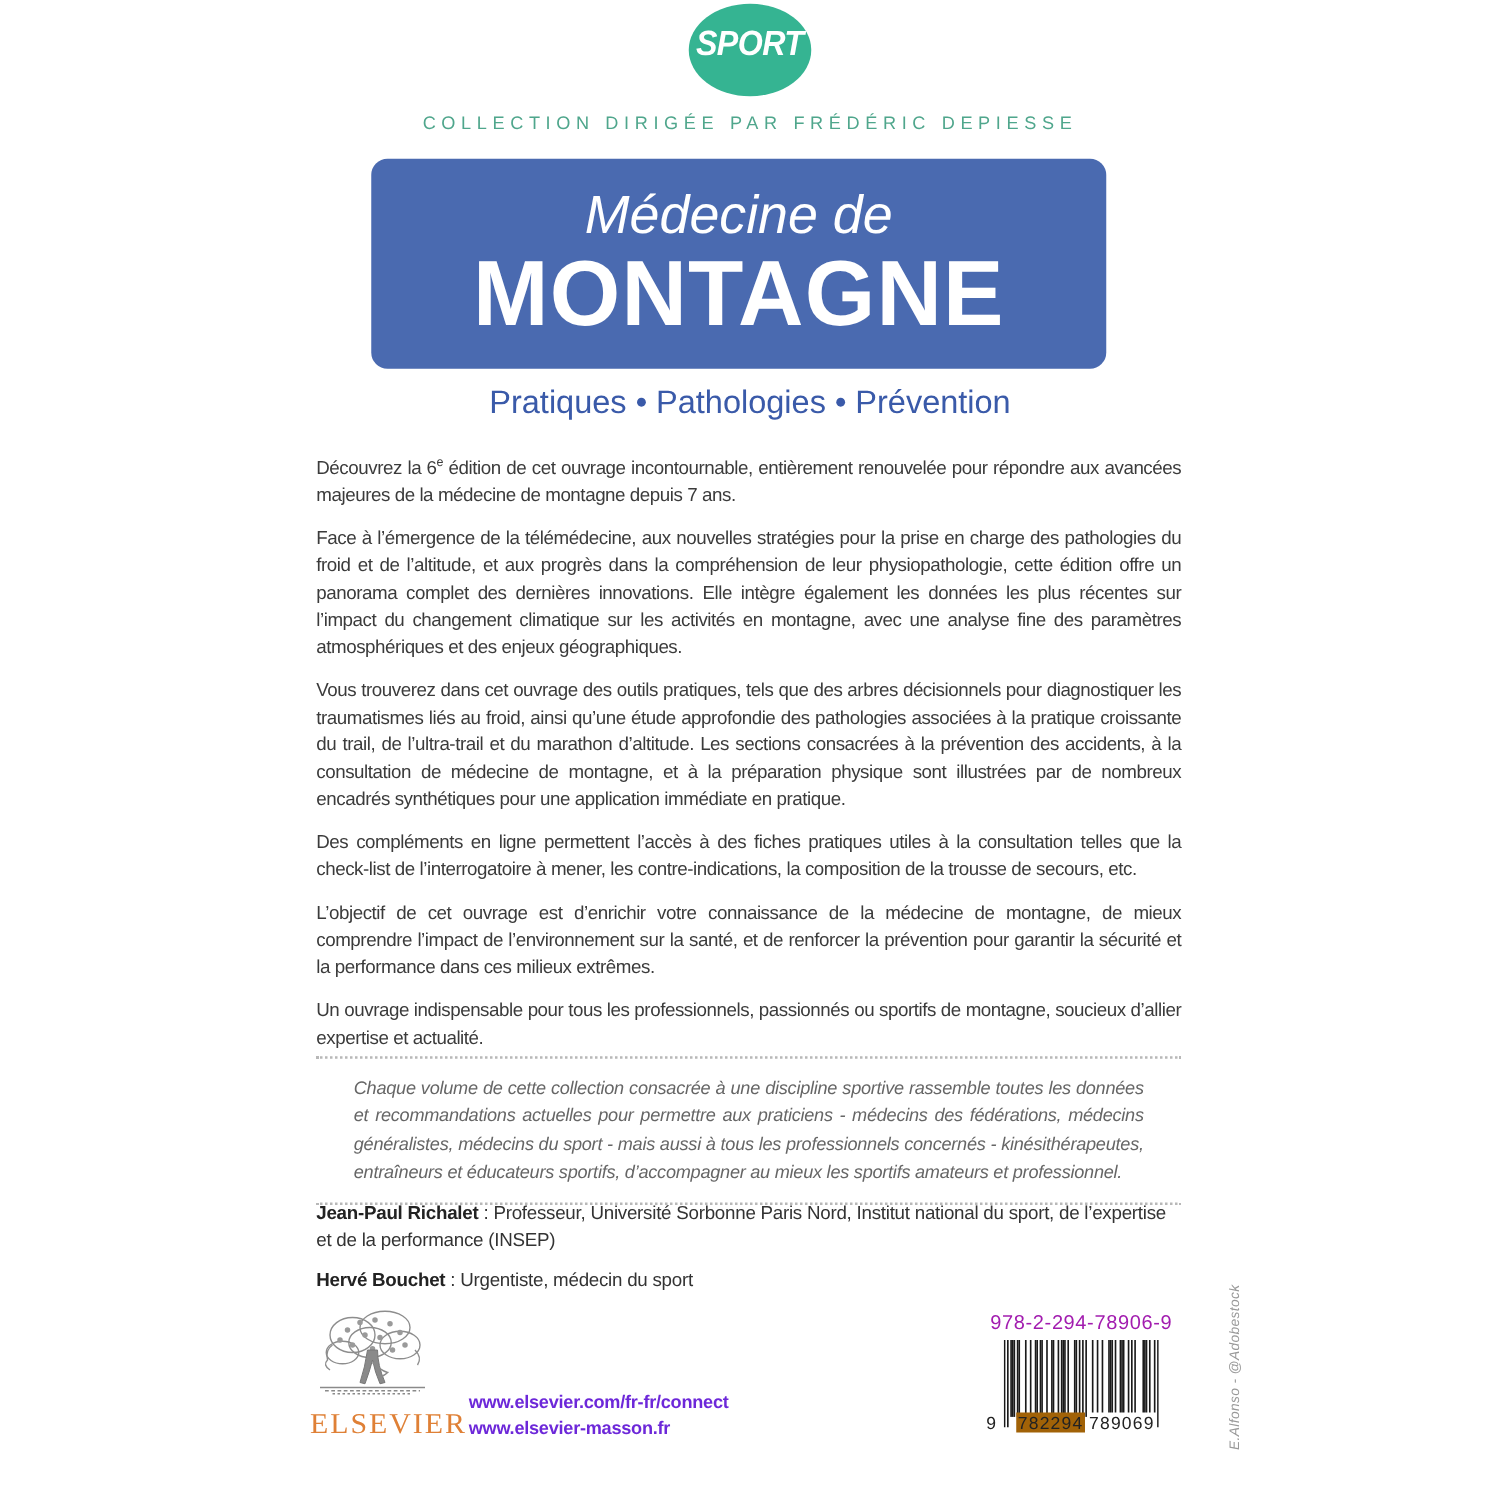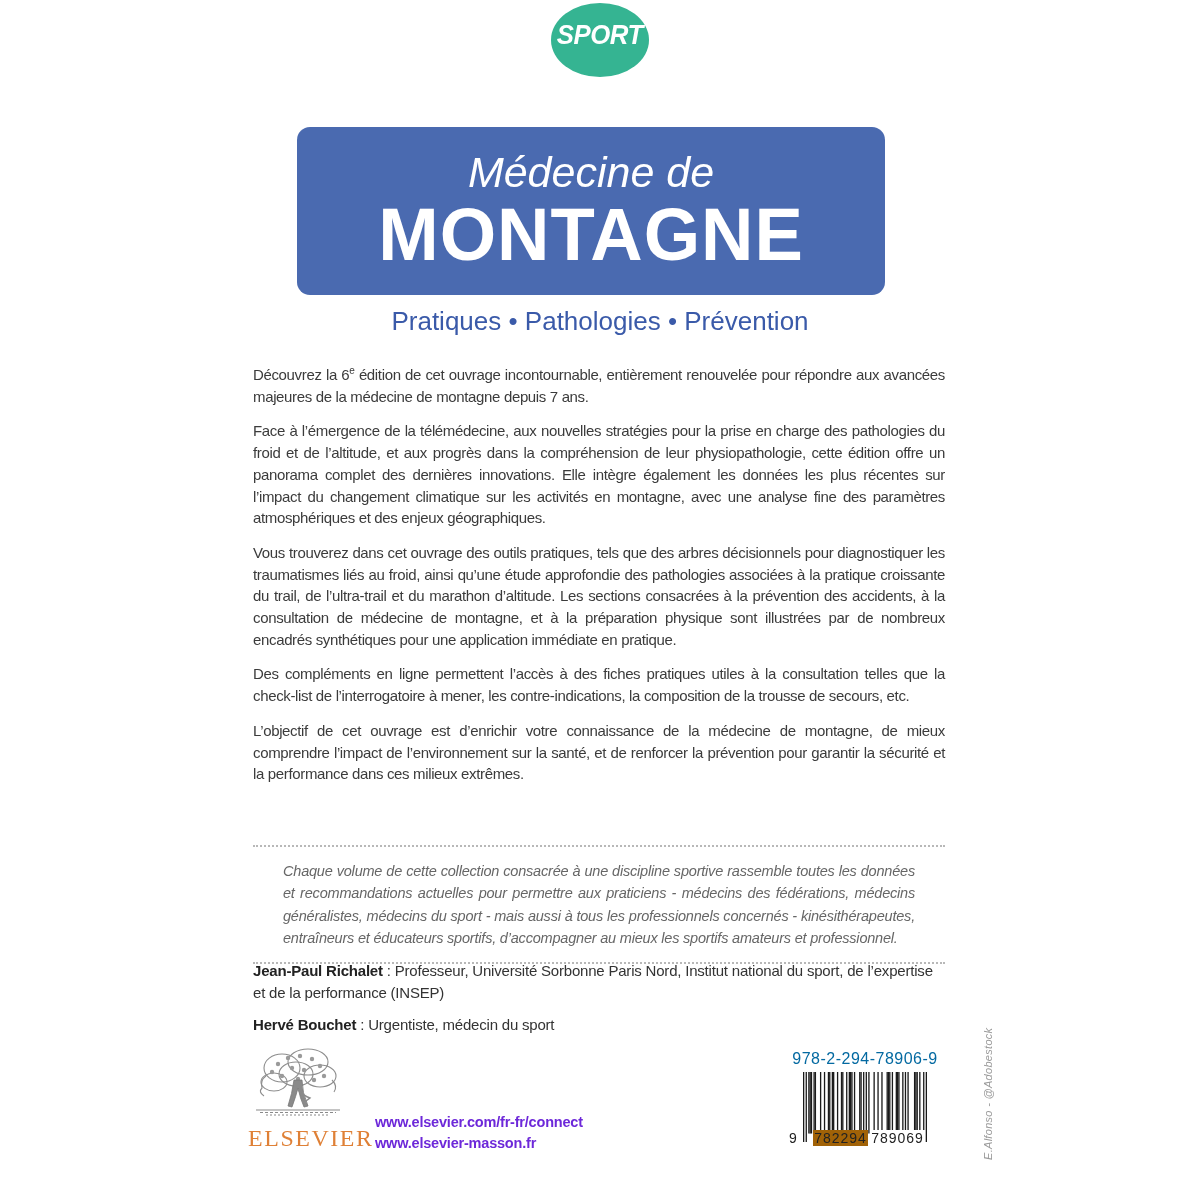--- a/index.html
+++ b/index.html
@@ -80,21 +80,21 @@
     margin-top:2px;transform:scaleX(1.04);
   }
   .site-urls{
     position:absolute;left:375px;top:1112px;
     color:#6d28d9;font-weight:700;font-size:14.5px;line-height:21px;
     letter-spacing:-0.2px;
   }
   .isbn-block{
     position:absolute;left:790px;top:1050px;width:150px;text-align:center;
   }
-  .isbn-text{color:#0369a1;font-size:16px;letter-spacing:0.5px;}
+  .isbn-text{color:#a21caf;font-size:16px;letter-spacing:0.5px;}
   .barcode-wrap{position:relative;width:124px;height:70px;margin:4px auto 0 auto;}
   .barcode-wrap svg{display:block;fill:#1a1a1a;}
   .barcode-digits{
     position:relative;width:150px;margin:-12px auto 0 auto;height:18px;
     font-size:14px;color:#222;letter-spacing:1px;
   }
   .bd-first{position:absolute;left:-1px;top:0;}
   .bd-left{position:absolute;left:23px;top:0;width:55px;text-align:center;background:#a16207;}
   .bd-right{position:absolute;left:80px;top:0;width:55px;text-align:center;background:#fff;}
   .photo-credit{
@@ -105,33 +105,35 @@
 </style>
 </head>
 <body>
 
 <div id="cover">
 
   <div class="badge">
     <span>SPORT</span>
   </div>
 
+  <div class="collection-line">COLLECTION DIRIGÉE PAR FRÉDÉRIC DEPIESSE</div>
 
   <div class="title-box">
     <div class="title-line1">Médecine de</div>
     <div class="title-line2">MONTAGNE</div>
   </div>
   <div class="subtitle">Pratiques • Pathologies • Prévention</div>
 
   <div class="body-text">
     <p><span>Découvrez la 6</span><sup>e</sup><span> édition de cet ouvrage incontournable, entièrement renouvelée pour répondre aux avancées majeures de la médecine de montagne depuis 7 ans.</span></p>
     <p>Face à l’émergence de la télémédecine, aux nouvelles stratégies pour la prise en charge des pathologies du froid et de l’altitude, et aux progrès dans la compréhension de leur physiopathologie, cette édition offre un panorama complet des dernières innovations. Elle intègre également les données les plus récentes sur l’impact du changement climatique sur les activités en montagne, avec une analyse fine des paramètres atmosphériques et des enjeux géographiques.</p>
     <p>Vous trouverez dans cet ouvrage des outils pratiques, tels que des arbres décisionnels pour diagnostiquer les traumatismes liés au froid, ainsi qu’une étude approfondie des pathologies associées à la pratique croissante du trail, de l’ultra-trail et du marathon d’altitude. Les sections consacrées à la prévention des accidents, à la consultation de médecine de montagne, et à la préparation physique sont illustrées par de nombreux encadrés synthétiques pour une application immédiate en pratique.</p>
     <p>Des compléments en ligne permettent l’accès à des fiches pratiques utiles à la consultation telles que la check-list de l’interrogatoire à mener, les contre-indications, la composition de la trousse de secours, etc.</p>
     <p>L’objectif de cet ouvrage est d’enrichir votre connaissance de la médecine de montagne, de mieux comprendre l’impact de l’environnement sur la santé, et de renforcer la prévention pour garantir la sécurité et la performance dans ces milieux extrêmes.</p>
+    <p>Un ouvrage indispensable pour tous les professionnels, passionnés ou sportifs de montagne, soucieux d’allier expertise et actualité.</p>
   </div>
 
   <div class="collection-note">Chaque volume de cette collection consacrée à une discipline sportive rassemble toutes les données et recommandations actuelles pour permettre aux praticiens - médecins des fédérations, médecins généralistes, médecins du sport - mais aussi à tous les professionnels concernés - kinésithérapeutes, entraîneurs et éducateurs sportifs, d’accompagner au mieux les sportifs amateurs et professionnel.</div>
 
   <div class="authors">
     <p class="author-row">
       <span class="author-name">Jean-Paul Richalet</span><span> : </span><span>Professeur, Université Sorbonne Paris Nord, Institut national du sport, de l’expertise et de la performance (INSEP)</span>
     </p>
     <p class="author-row">
       <span class="author-name">Hervé Bouchet</span><span> : </span><span>Urgentiste, médecin du sport</span>

